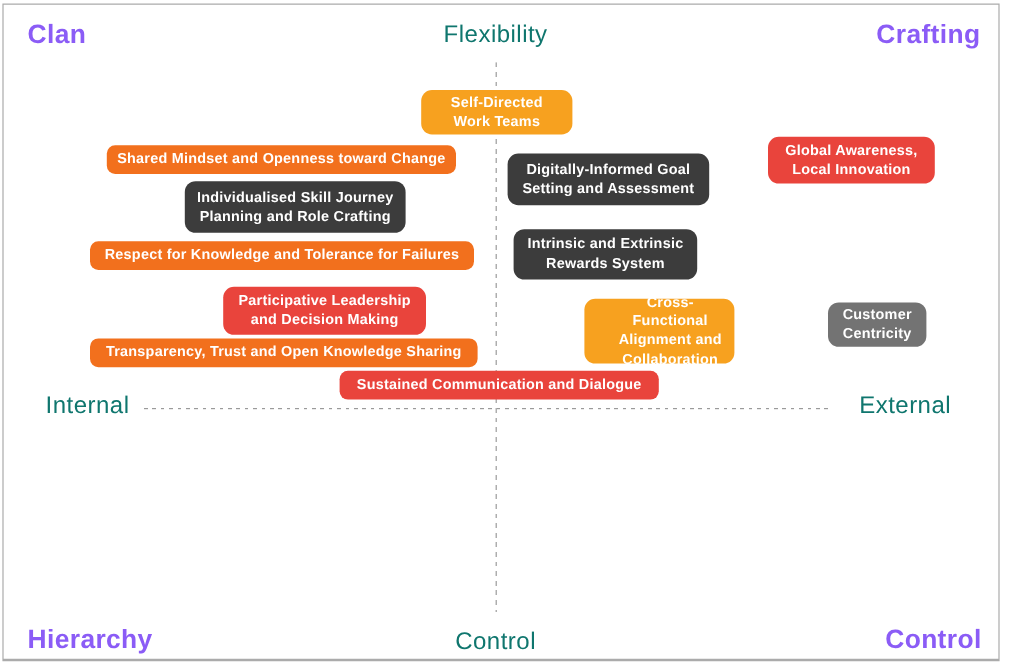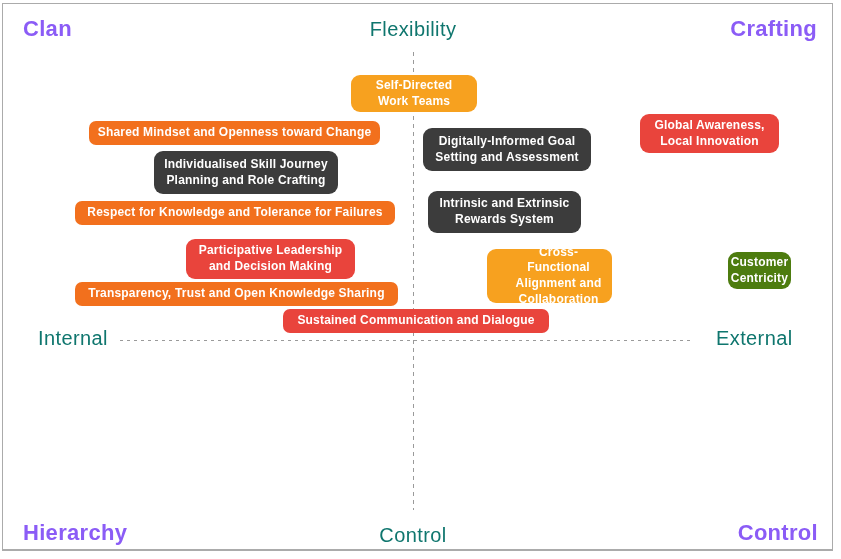--- a/index.html
+++ b/index.html
@@ -109,20 +109,20 @@
   <div class="box" style="left: 428px; top: 191px; width: 153px; height: 42px; background-color: rgb(60, 60, 60);">Intrinsic and Extrinsic
 Rewards System</div>
 
   <div class="box" style="left: 186px; top: 239px; width: 169px; height: 40px; background-color: rgb(233, 68, 60);">Participative Leadership
 and Decision Making</div>
 
   <div class="box" style="left: 487px; top: 249px; width: 125px; height: 54px; background-color: rgb(247, 161, 31); padding-left: 22px;">Cross-Functional
 Alignment and
 Collaboration</div>
 
-  <div class="box" style="left: 690px; top: 252px; width: 63px; height: 37px; background-color: #4d7c0f; margin-left: 38px;">Customer
+  <div class="box" style="left: 690px; top: 252px; width: 82px; height: 37px; background-color: #737373;">Customer
 Centricity</div>
 
   <div class="box single" style="left: 75px; top: 282px; width: 323px; height: 24px; background-color: rgb(242, 112, 29);">Transparency, Trust and Open Knowledge Sharing</div>
 
   <div class="box single" style="left: 283px; top: 309px; width: 266px; height: 24px; background-color: rgb(233, 68, 60);">Sustained Communication and Dialogue</div>
 
 </div>
 
 </body></html>

